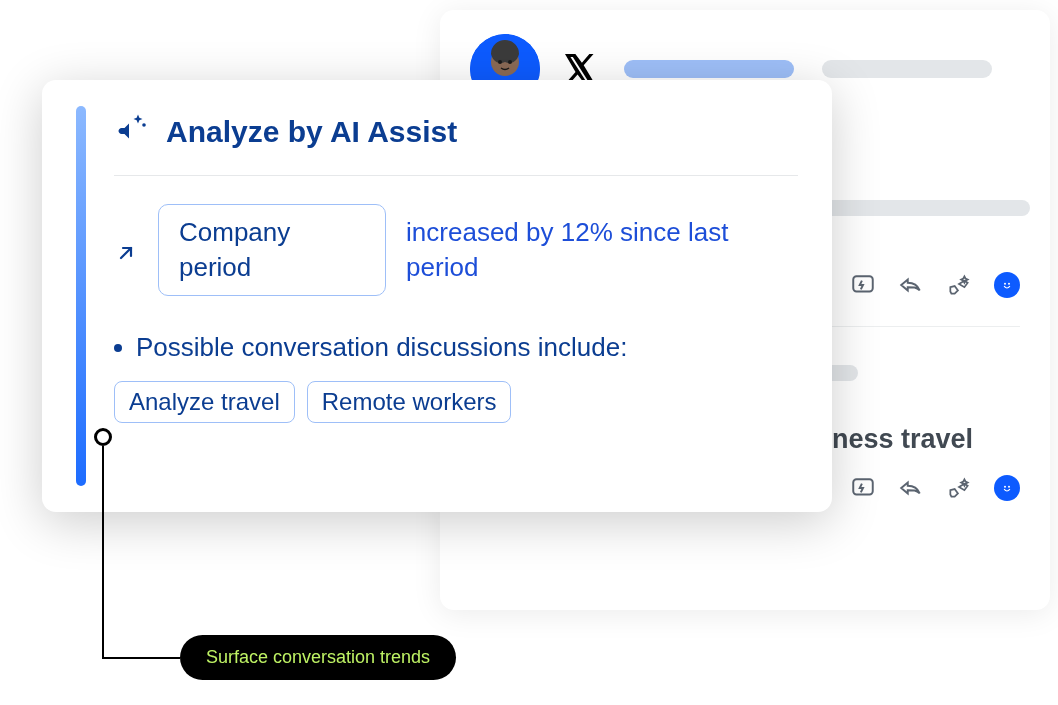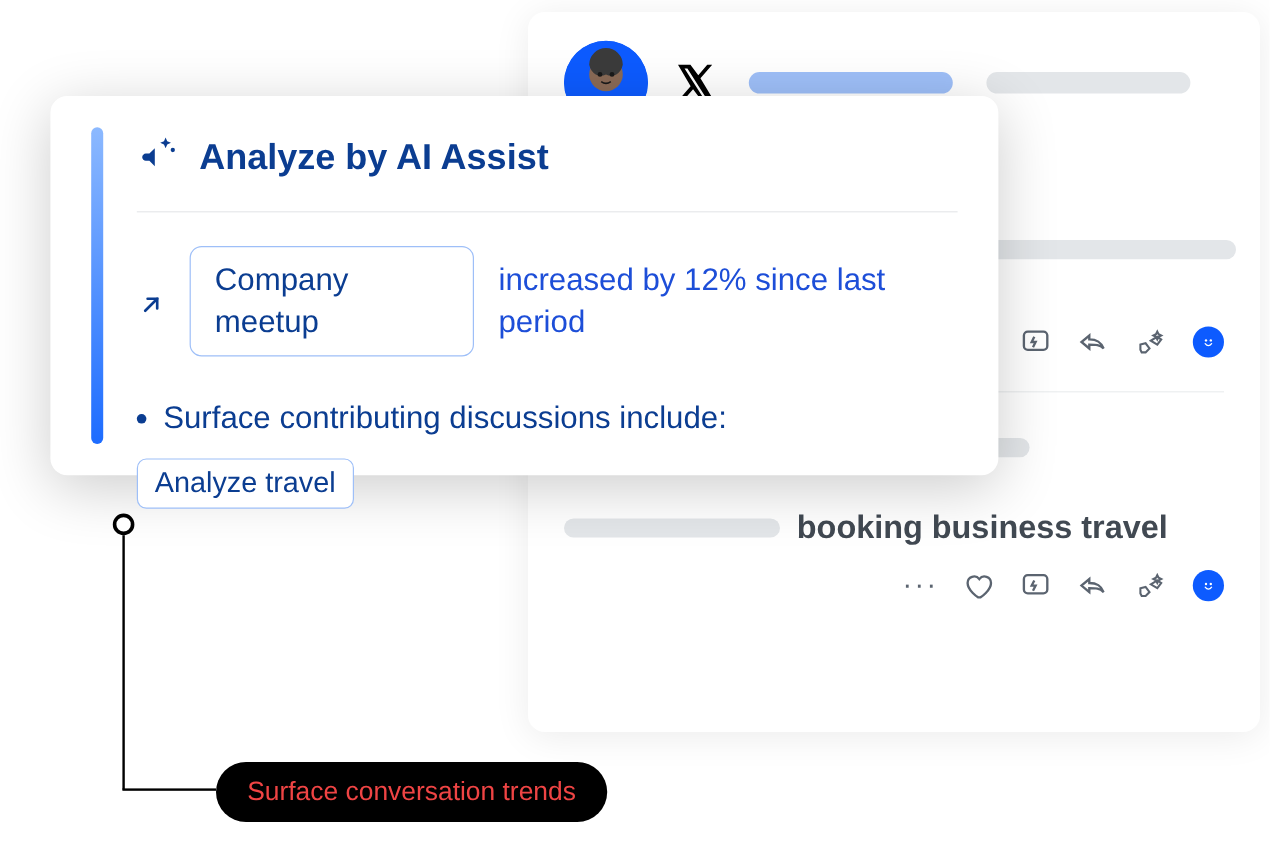--- a/index.html
+++ b/index.html
@@ -105,21 +105,21 @@
   .post2-header .pill:first-child { width: 180px; }
   .post2-body { display: flex; align-items:baseline; gap:14px; margin-top:40px; }
   .post2-body .pill { width:180px; height:16px; }
 
   
   .ai-card {
     position: absolute;
     left: 42px;
     top: 80px;
     width: 790px;
-    height: 316px;
+    height: 432px;
     background: #fff;
     border-radius: 14px;
     box-shadow: 0 10px 50px rgba(0,0,0,0.20);
     padding: 26px 34px 26px 34px;
     display: flex;
     gap: 28px;
   }
   .ai-card .accent {
     width: 10px;
     border-radius: 5px;
@@ -210,24 +210,24 @@
     width: 78px;
     height:2px;
     background:#000;
     z-index:4;
   }
   .anno-pill {
     position:absolute;
     left: 180px;
     top: 635px;
     background:#000;
-    color:#ef4444;
+    color:#bef264;
     padding: 12px 26px;
     border-radius: 999px;
-    font-size: 22px;
+    font-size: 18px;
     z-index:5;
   }
 </style>
 </head>
 <body>
 
 <div class="social-card">
   <div class="social-header">
     <div class="avatar">
       <svg viewBox="0 0 70 70">
@@ -359,30 +359,31 @@
     </div>
     <div class="ai-divider"></div>
 
     <div class="insight">
       <span class="arrow">
         <svg viewBox="0 0 24 24" fill="none" stroke="currentColor" stroke-width="2.2" stroke-linecap="round">
             <path d="M7 17L17 7"></path>
             <path d="M9 7h8v8"></path>
           </svg>
       </span>
-      <span class="chip">Company meetup</span>
+      <span class="chip">Company period</span>
       <span class="insight-text">increased by 12% since last period</span>
     </div>
 
     <div class="bullet-row">
       <span class="bullet-dot"></span>
-      <span>Surface contributing discussions include:</span>
+      <span>Possible conversation discussions include:</span>
     </div>
     <div class="chip-row">
       <span class="chip small">Analyze travel</span>
+      <span class="chip small">Remote workers</span>
     </div>
   </div>
 </div>
 
 <div class="anno-dot"></div>
 <div class="anno-line-v"></div>
 <div class="anno-line-h"></div>
 <div class="anno-pill">Surface conversation trends</div>
 
 </body></html>

